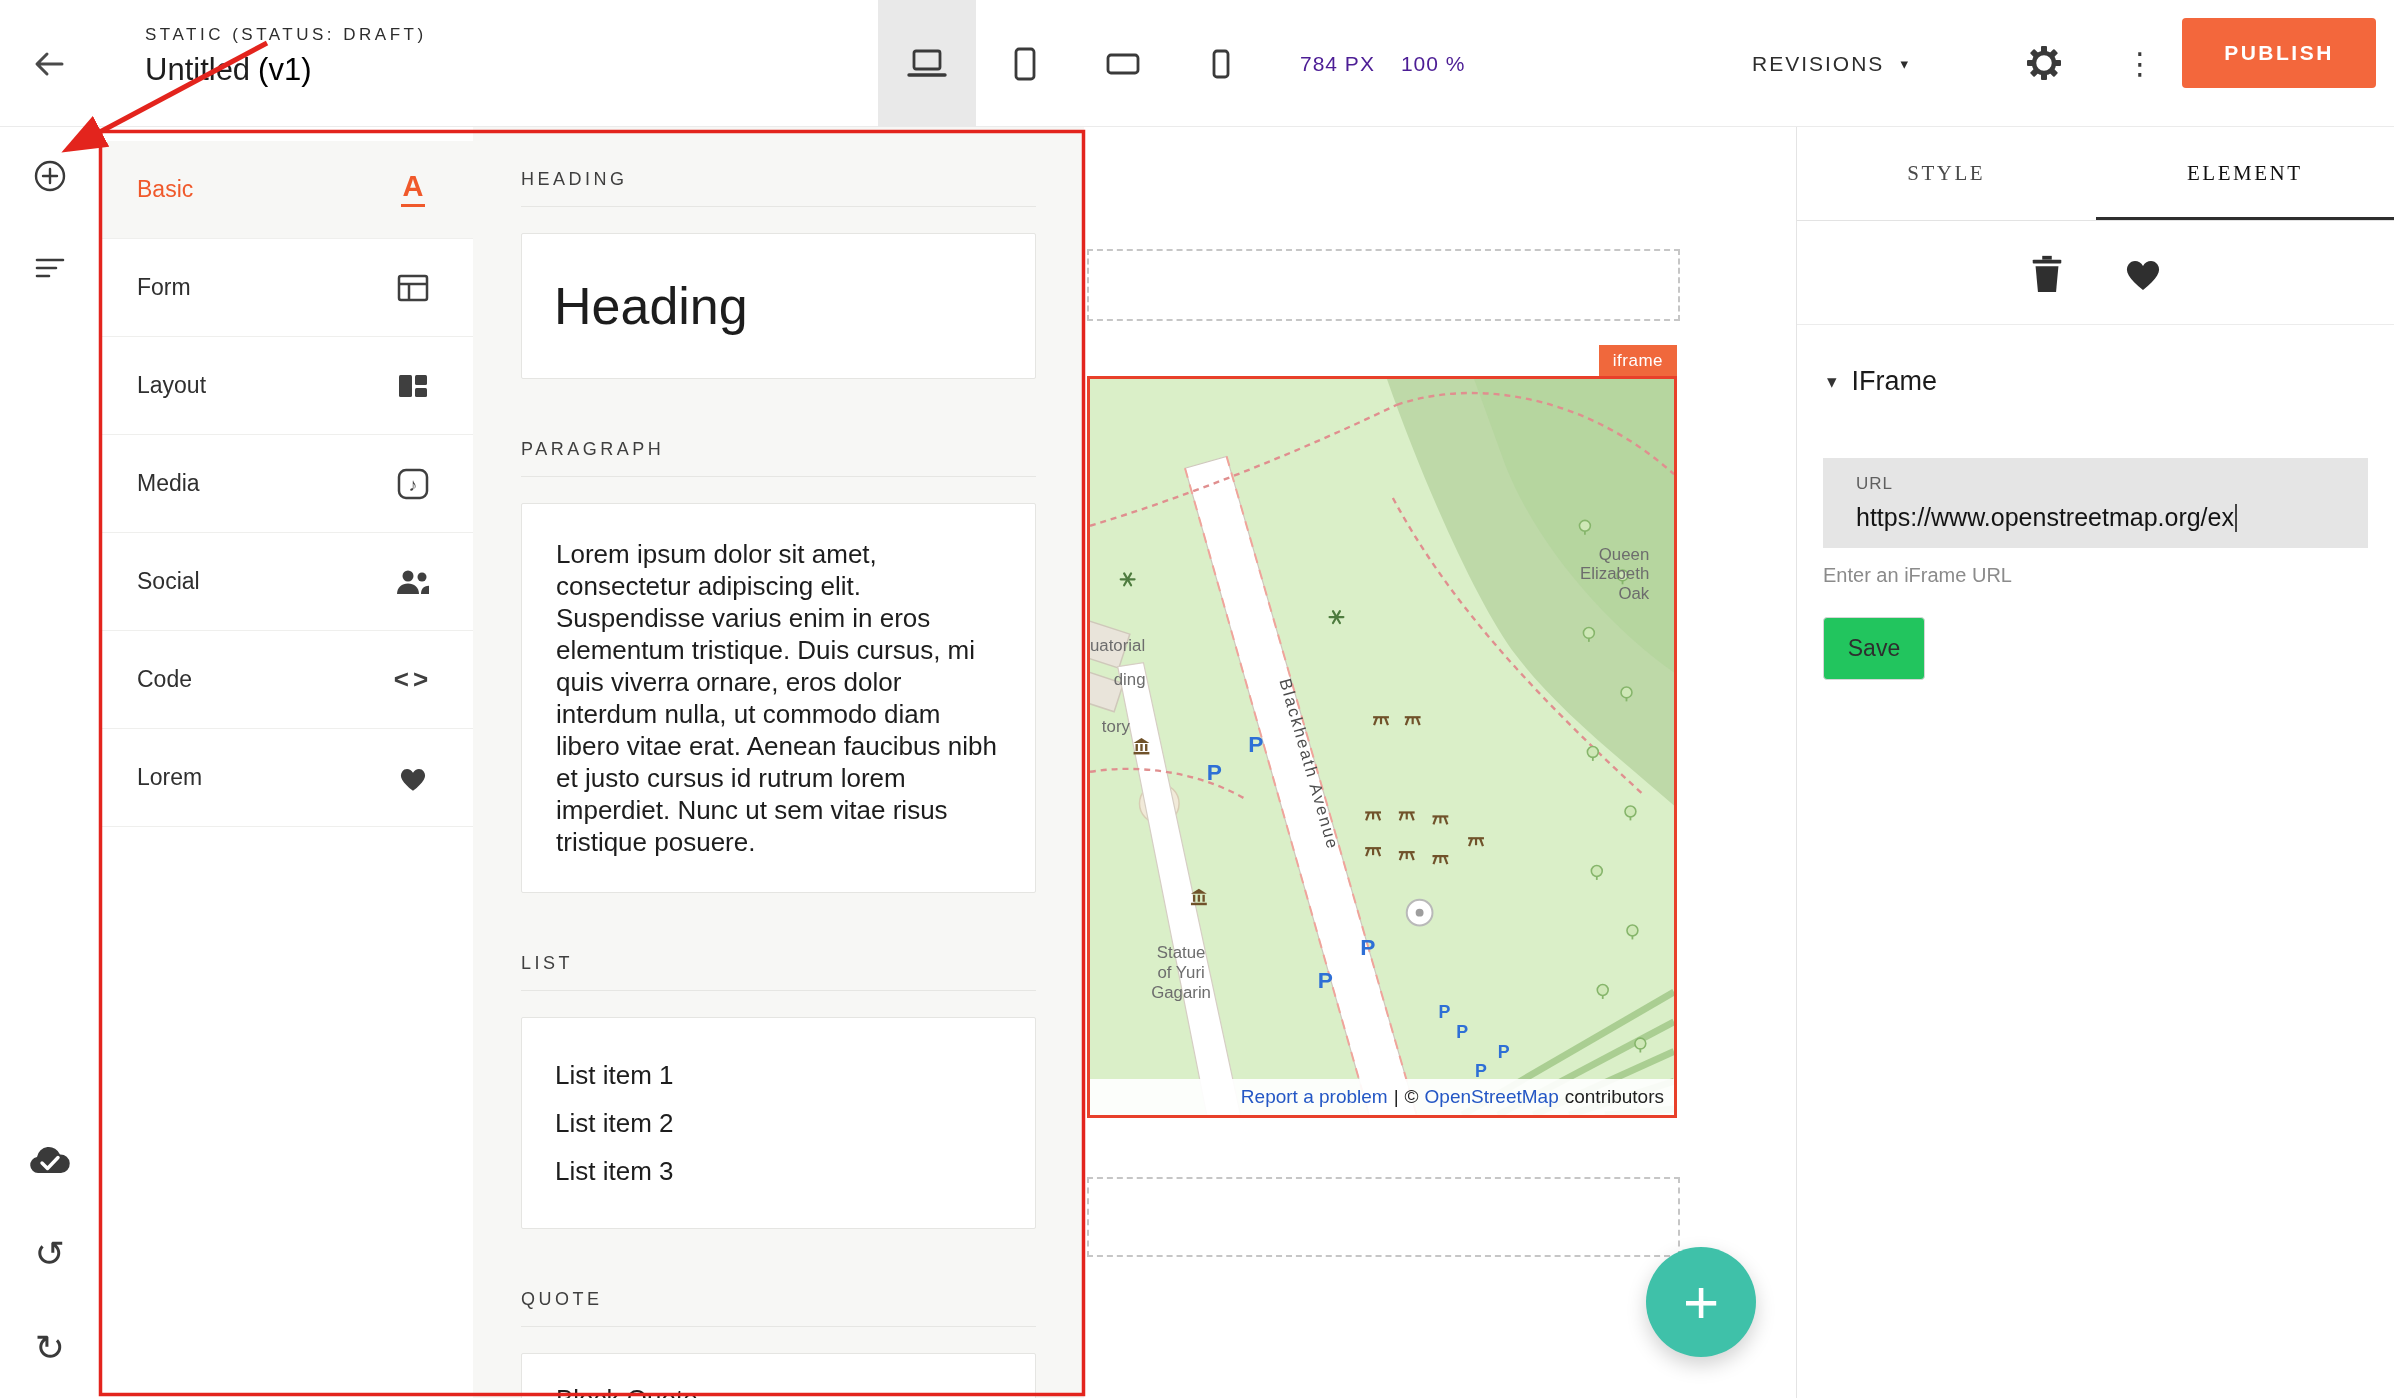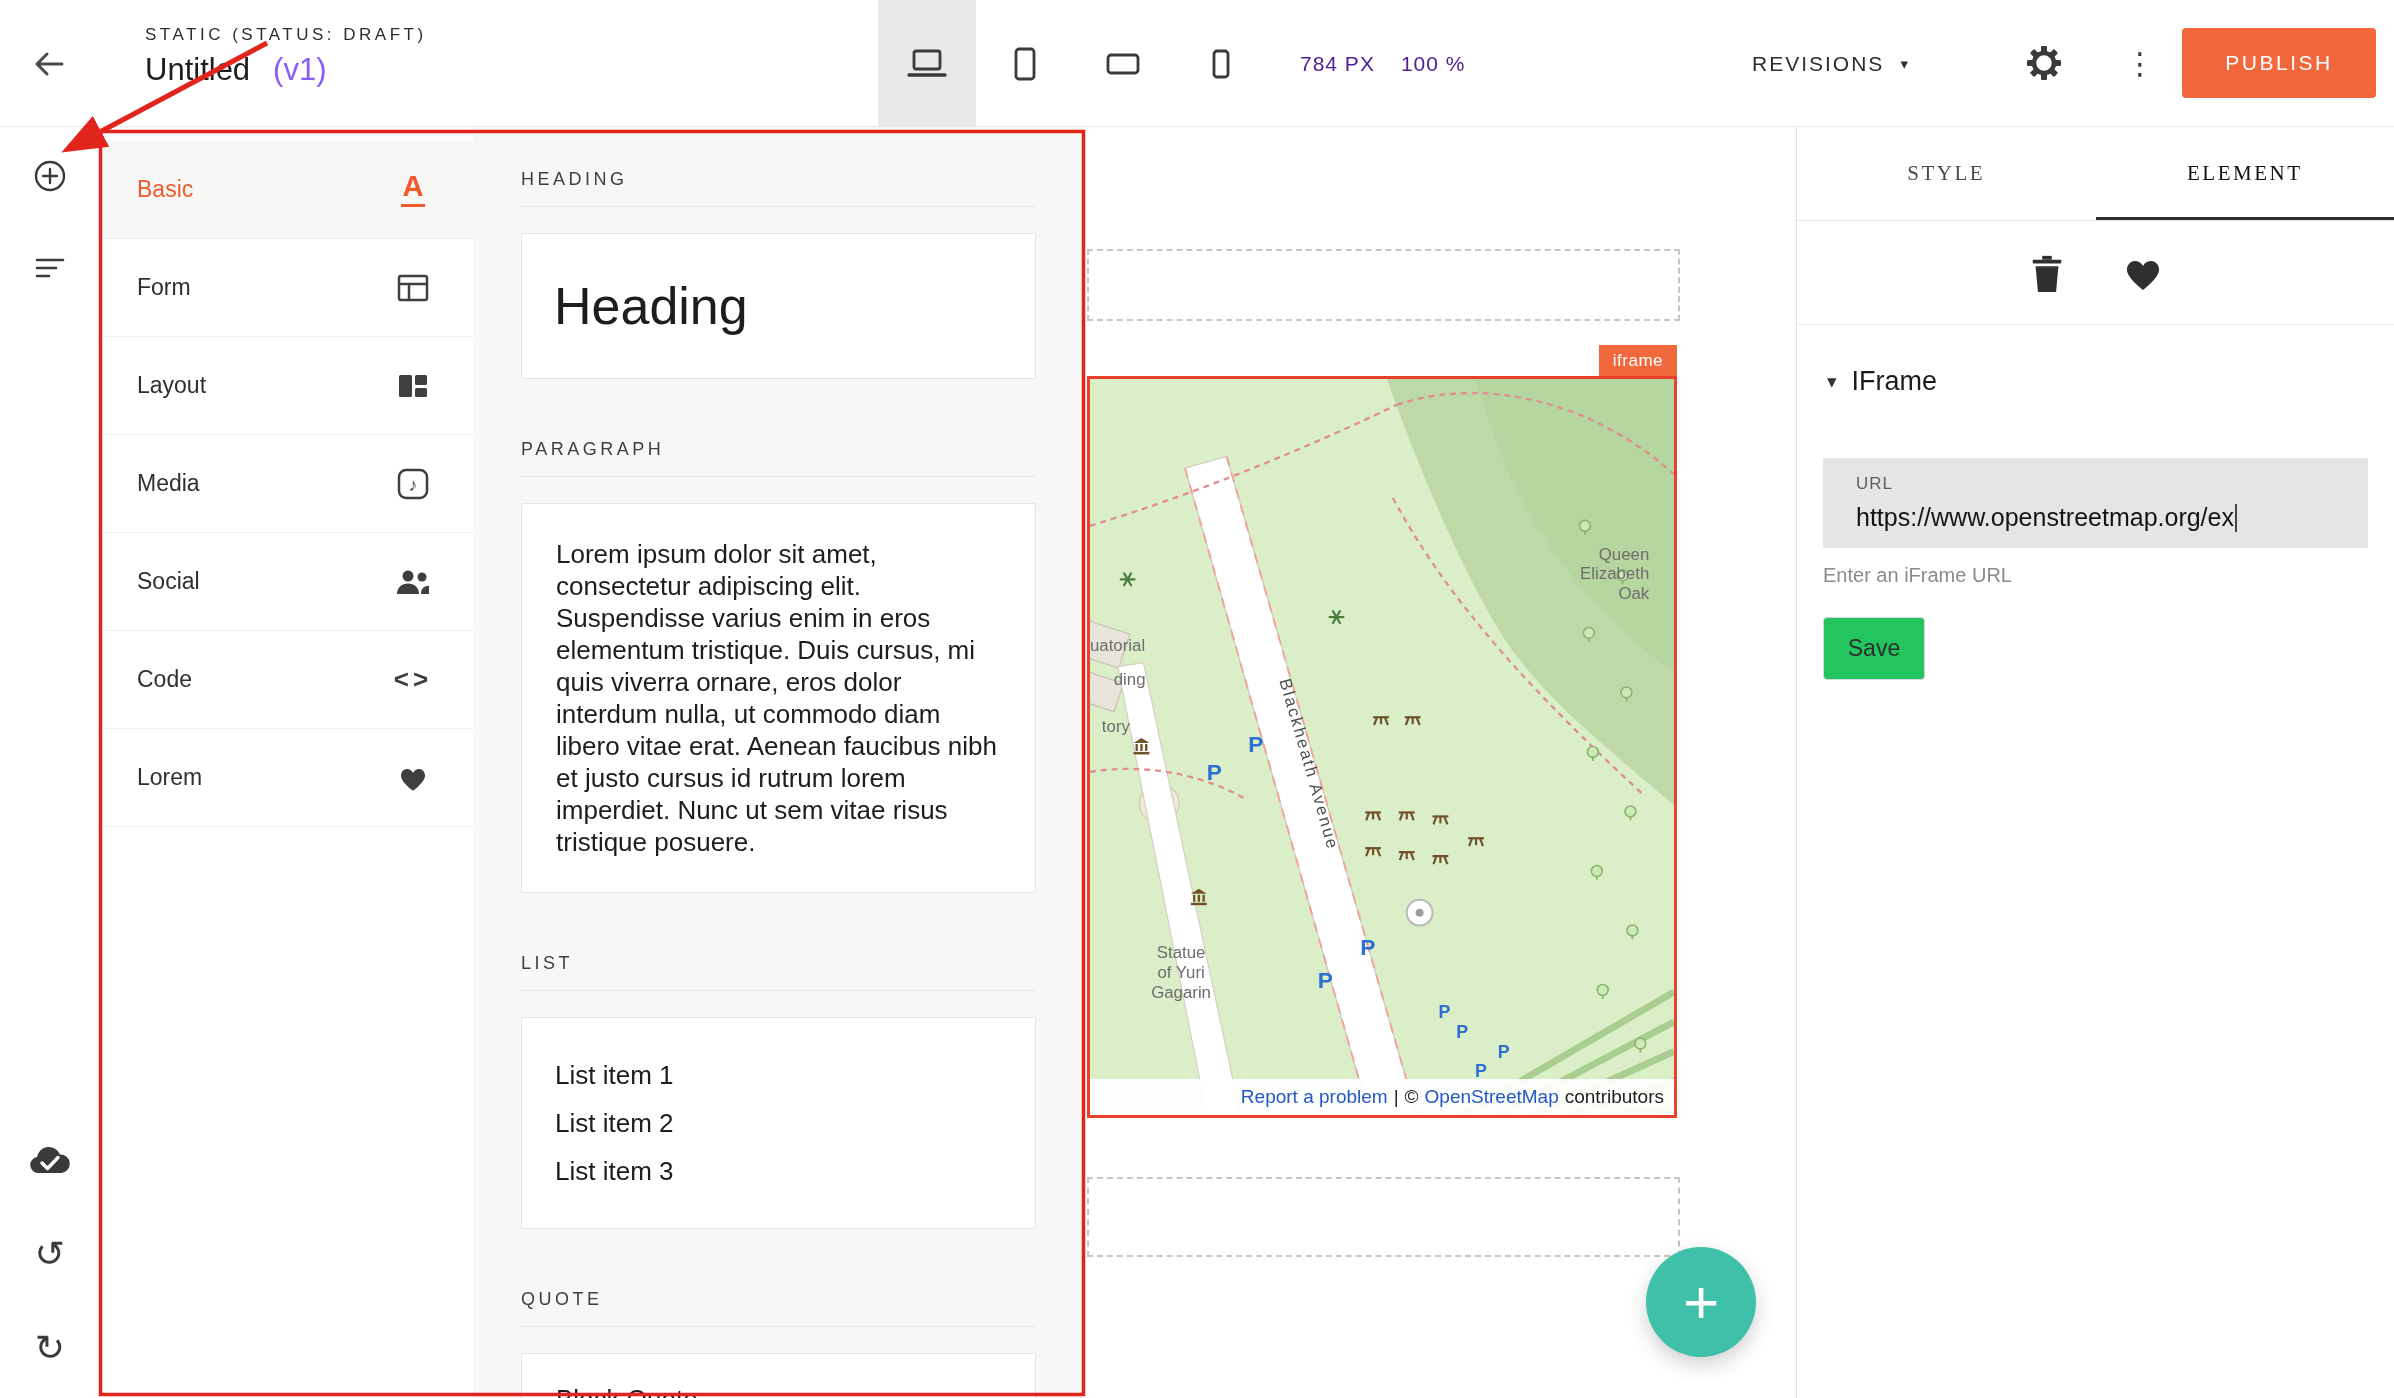--- a/index.html
+++ b/index.html
@@ -10,35 +10,35 @@
 
   
   .topbar { position:absolute; top:0; left:0; width:2394px; height:127px; background:#fff;
     border-bottom:1px solid #ebebeb; z-index:10; }
   .backbtn { position:absolute; left:0; top:0; width:99px; height:127px;
     display:flex; align-items:center; justify-content:center; }
   .title-block { position:absolute; left:145px; top:25px; }
   .status { font-size:17px; letter-spacing:3.5px; color:#2d2d2d; margin-bottom:7px; }
   .title-row { font-size:31px; }
   .title { color:#1e1e1e; }
-  .version { color:#8b5cf6; margin-left:23px; }
+  .version { color:#000000; margin-left:8px; }
   .device-group { position:absolute; left:878px; top:0; height:127px; display:flex; }
   .device-btn { width:98px; height:127px; display:flex; align-items:center; justify-content:center; }
   .device-btn.active { background:#e9e9e9; }
   .viewport-info { position:absolute; left:1300px; top:0; height:127px; display:flex;
     align-items:center; gap:26px; font-size:21px; color:#4c1d95; letter-spacing:1px; }
   .revisions { position:absolute; left:1752px; top:0; height:127px; display:flex;
     align-items:center; gap:16px; font-size:21px; letter-spacing:2px; color:#2d2d2d; }
   .caret-down-sm { font-size:15px; color:#2d2d2d; }
   .gearbtn { position:absolute; left:2012px; top:31px; width:64px; height:64px;
     display:flex; align-items:center; justify-content:center; }
   .dotsbtn { position:absolute; left:2116px; top:31px; width:48px; height:64px;
     font-size:30px; color:#3a3a3a; display:flex; align-items:center; justify-content:center; }
-  .publish { position:absolute; left:2182px; top:28px; width:194px; height:70px;
-    background:#F3673C; color:#fff; font-size:21px; letter-spacing:2.5px; border-radius:4px; }
+  .publish { position:absolute; left:2182px; top:18px; width:194px; height:70px;
+    background:#F3673C; color:#fff; font-size:21px; letter-spacing:2.5px; border-radius:4px;font-weight:bold; }
 
   
   .rail { position:absolute; left:0; top:127px; width:99px; bottom:0; background:#fff;
     display:flex; flex-direction:column; align-items:center; z-index:5; }
   .rail-btn { width:64px; height:64px; display:flex; align-items:center; justify-content:center; color:#3a3a3a; }
   .rail-plus { margin-top:17px; }
   .rail-menu { margin-top:28px; }
   .rail-bottom { margin-top:auto; display:flex; flex-direction:column; gap:30px;
     margin-bottom:18px; align-items:center; }
   .uglyph { font-size:36px; color:#3a3a3a; line-height:1; }

